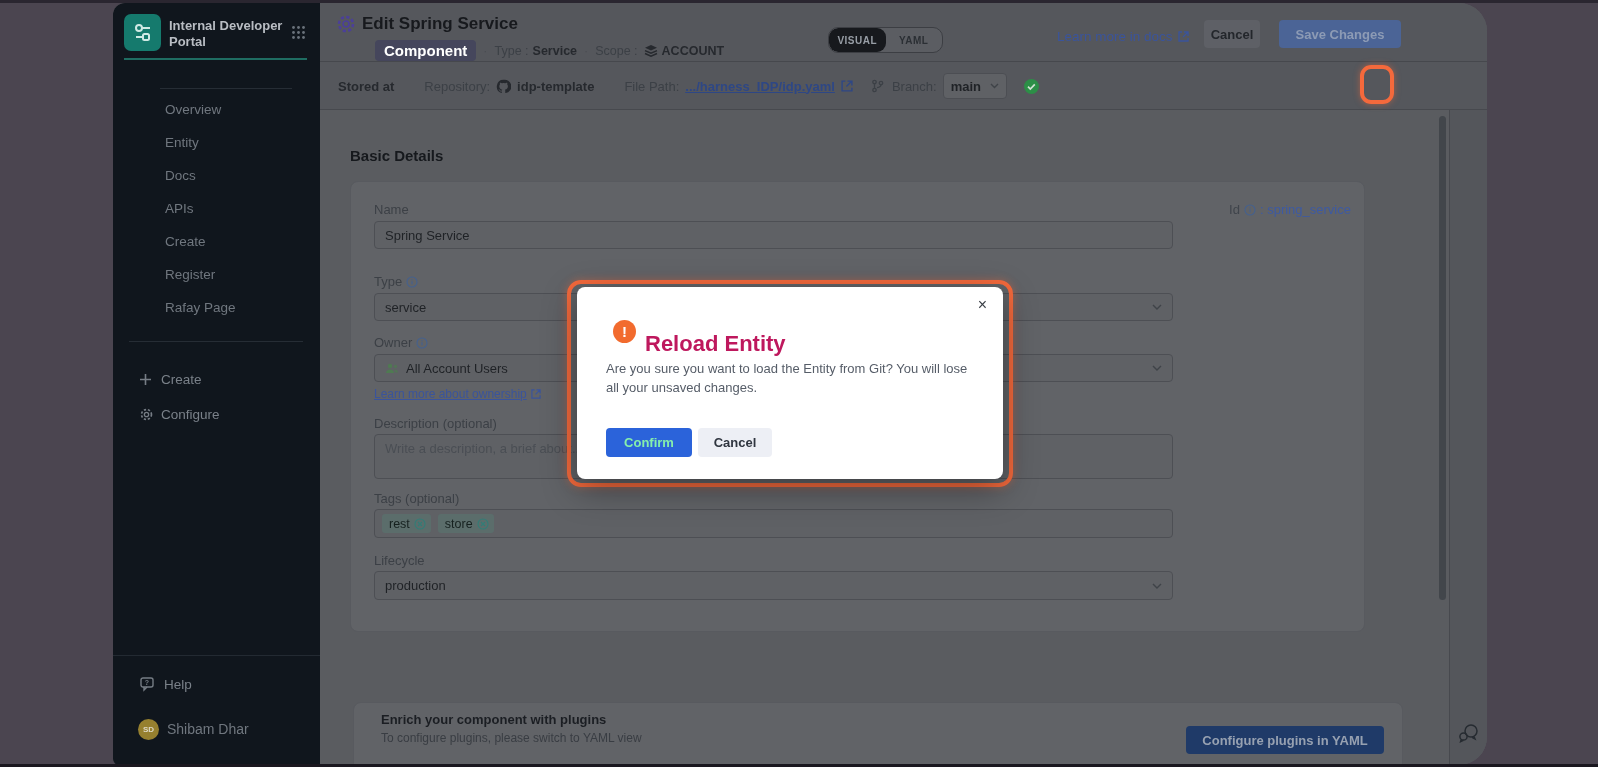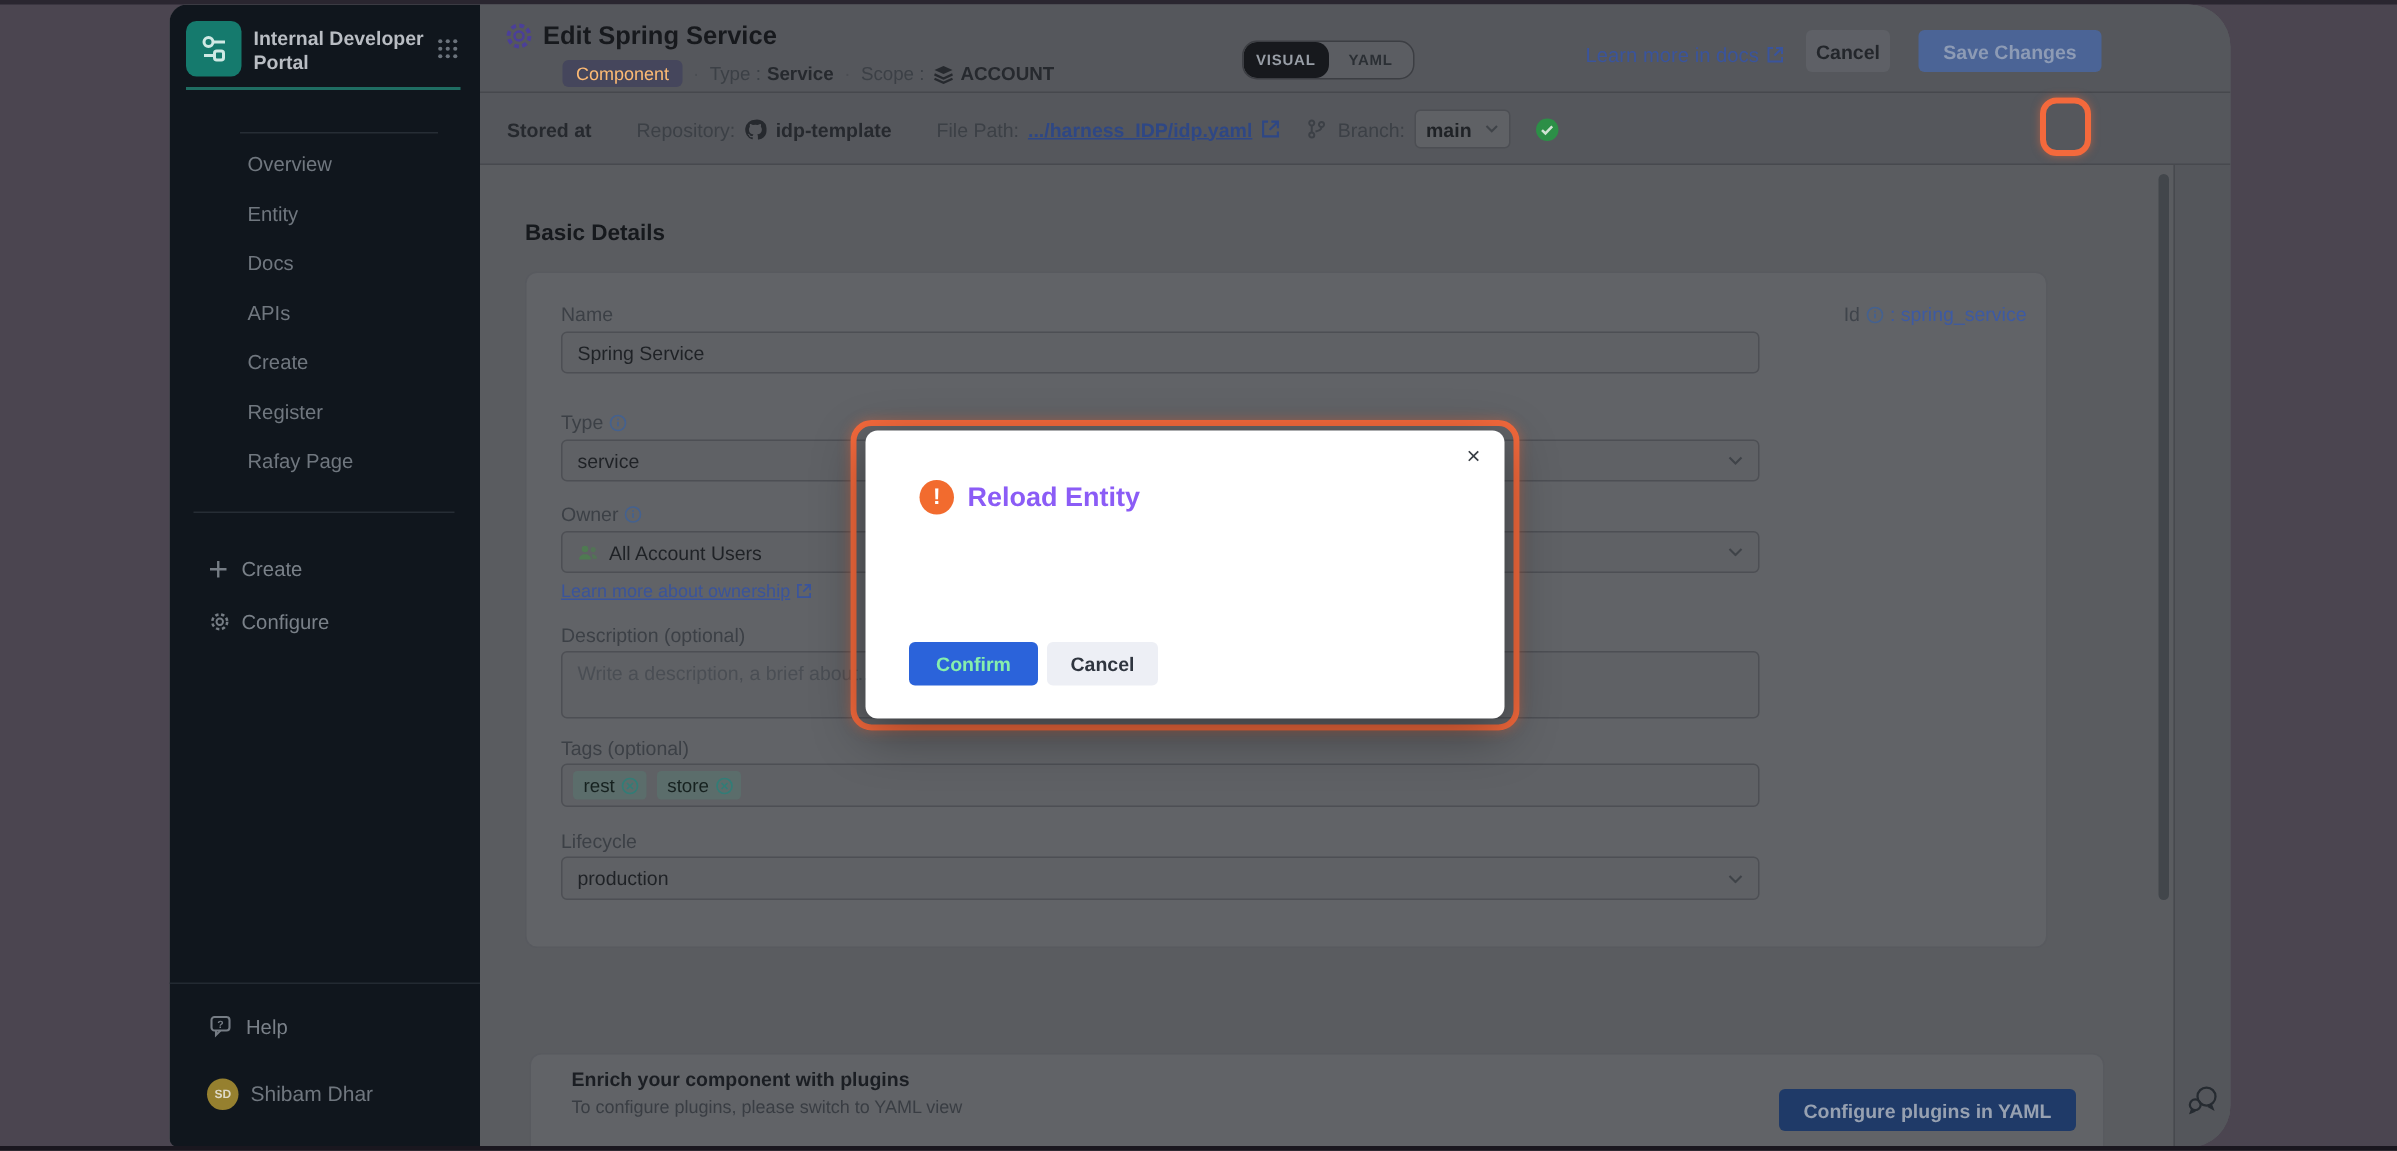--- a/index.html
+++ b/index.html
@@ -39,21 +39,21 @@
   .avatar { width:21px; height:21px; border-radius:50%; background:#96802f; color:#ded9c6; font-size:8px;
     font-weight:bold; display:flex; align-items:center; justify-content:center; margin-left:25px; margin-right:8px; }
   .user-name { color:#70777f; font-size:14px; }
 
   
   .main { position:relative; flex:1; height:100%; }
   .hdr1 { position:absolute; left:0; top:0; width:100%; height:59px; background:#55575c; border-bottom:1px solid #46484d; }
   .gear-title { position:absolute; left:16px; top:11px; color:#4b3f99; font-size:20px; line-height:20px; }
   .page-title { position:absolute; left:42px; top:11px; font-size:17px; font-weight:bold; color:#17191d; }
   .badge-row { position:absolute; left:55px; top:37px; display:flex; align-items:center; font-size:12.5px; }
-  .component-badge { background:#45465c; color:#fdba74; border-radius:4px; padding:2px 9px; font-size:12px; }
+  .component-badge { background:#45465c; color:#ffffff; border-radius:4px; padding:2px 9px; font-size:15px;font-weight:bold; }
   .dot-sep { color:#4a4d52; margin:0 7px; }
   .meta-label { color:#3c4046; }
   .meta-value { color:#26292e; font-weight:bold; margin-left:4px; }
   .scope-icon { margin:0 4px 0 6px; color:#26292e; }
   .view-toggle { position:absolute; left:508px; top:24px; width:115px; height:26px; border:1px solid #3c3e43;
     border-radius:10px; display:flex; overflow:hidden; background:#5b5d62; cursor:pointer; }
   .seg { flex:1; font-size:10px; font-weight:bold; letter-spacing:.5px; display:flex; align-items:center; justify-content:center; }
   .seg.sel { background:#17191d; color:#989ea6; border-radius:9px; }
   .seg.unsel { color:#2b2f34; }
   .learn-link { position:absolute; left:737px; top:26px; color:#3a549c; font-size:13.5px; display:flex; align-items:center; gap:5px; cursor:pointer; }
@@ -110,21 +110,21 @@
 
   
   .reload-ring { position:absolute; left:1360px; top:65px; width:34px; height:39px; border:4px solid #f4693c;
     border-radius:11px; box-shadow:0 0 6px rgba(244,105,60,.5); pointer-events:none; }
   .modal-ring { position:absolute; left:567px; top:280px; width:446px; height:207px; border:4px solid #f4693c;
     border-radius:14px; box-shadow:0 0 8px rgba(244,105,60,.45); pointer-events:none; }
   .modal { position:absolute; left:577px; top:287px; width:426px; height:192px; background:#ffffff; border-radius:8px;
     box-shadow:0 10px 34px rgba(0,0,0,.38); }
   .warn-ic { position:absolute; left:36px; top:33px; width:23px; height:23px; border-radius:50%; background:#f26b2e;
     color:#fff; font-weight:bold; font-size:15px; display:flex; align-items:center; justify-content:center; }
-  .modal-title { position:absolute; left:68px; top:34px; font-size:18px; font-weight:bold; color:#8b5cf6; }
+  .modal-title { position:absolute; left:68px; top:44px; font-size:22px; font-weight:bold; color:#be185d; }
   .modal-close { position:absolute; right:16px; top:10px; font-size:16px; color:#3a3f46; cursor:pointer; line-height:16px; }
   .modal-body { position:absolute; left:29px; top:72px; width:372px; font-size:13px; line-height:19px; color:#565d68; }
   .btn-confirm { position:absolute; left:29px; top:141px; width:86px; height:29px; background:#2b63da; color:#86efac; }
   .btn-mcancel { position:absolute; left:121px; top:141px; width:74px; height:29px; background:#edeff5; color:#2f353f; }
 
   svg { display:block; }
 </style>
 </head>
 <body>
 
@@ -417,18 +417,19 @@
     </div>
   </div>
 
   <div class="reload-ring"></div>
   <div class="modal-ring"></div>
 
   <div class="modal">
     <div class="warn-ic">!</div>
     <div class="modal-title">Reload Entity</div>
     <div class="modal-close">×</div>
+    <div class="modal-body">Are you sure you want to load the Entity from Git? You will lose all your unsaved changes.</div>
     <div class="btn btn-confirm">Confirm</div>
     <div class="btn btn-mcancel">Cancel</div>
   </div>
 
   <div class="strip-bottom"></div>
 </div>
 
 </body></html>

